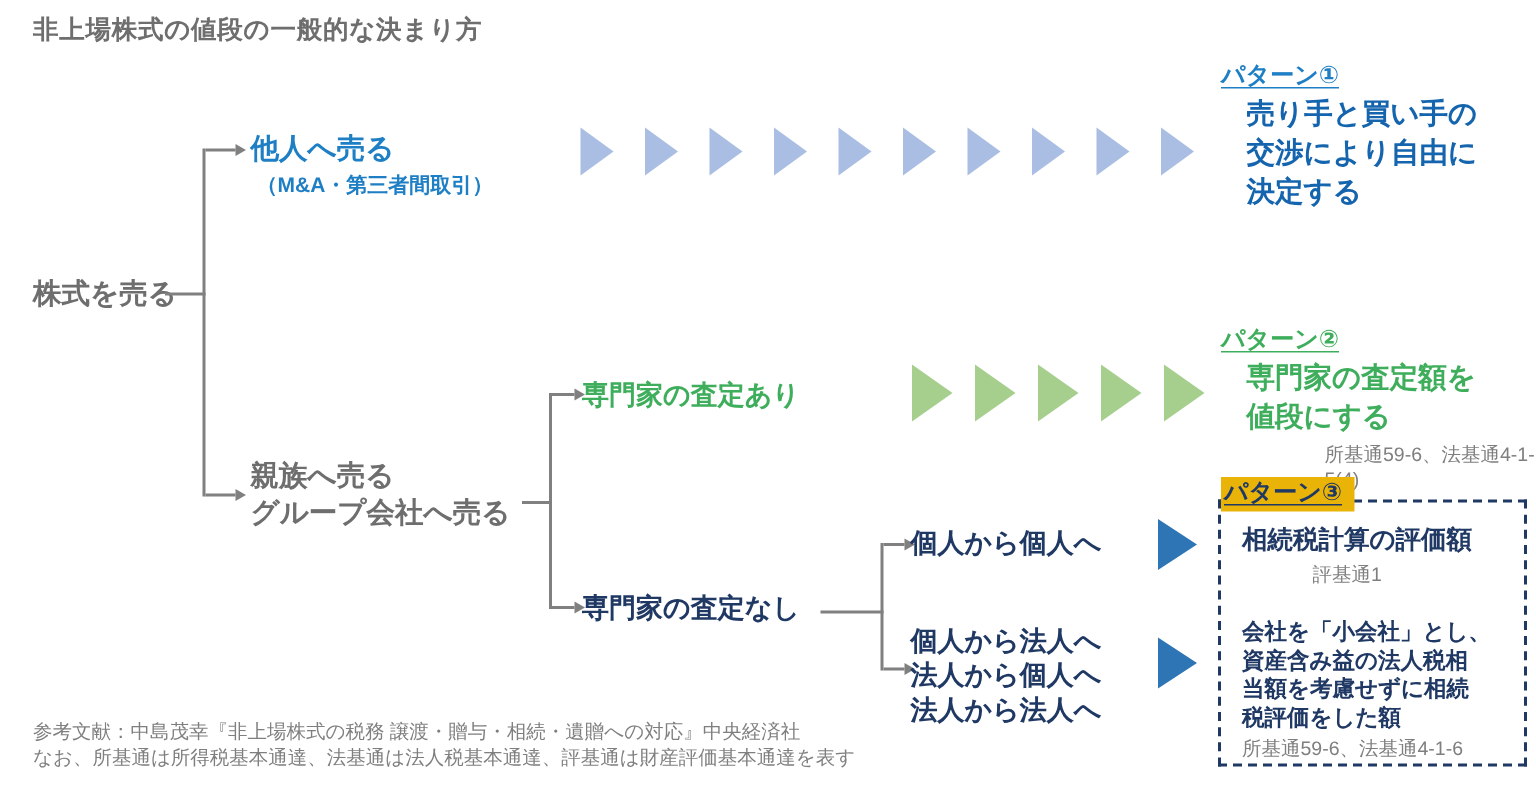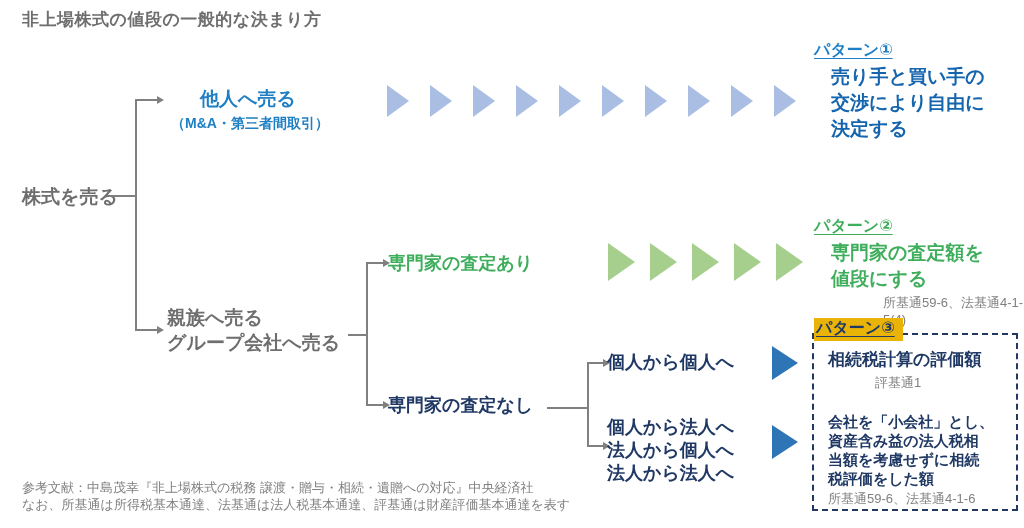--- a/index.html
+++ b/index.html
@@ -58,21 +58,21 @@
 
 <div class="abs title" style="left:22px; top:8px;">非上場株式の値段の一般的な決まり方</div>
 
 <div class="abs gray-node" style="left:22px; top:184px;">株式を売る</div>
 
 <div class="abs hline" style="left:110px; top:195px; width:27px;"></div>
 <div class="abs vline" style="left:135px; top:99px; height:232px;"></div>
 <div class="abs conn-arrow" style="left:137px; top:99px; width:20px;"></div>
 <div class="abs conn-arrow" style="left:137px; top:329px; width:20px;"></div>
 
-<div class="abs" style="left:167px; top:86px;text-align:center;">
+<div class="abs" style="left:167px; top:86px;">
   <div class="blue-node">他人へ売る</div>
   <div class="blue-node-sub">（M&amp;A・第三者間取引）</div>
 </div>
 
 <div class="abs arrow-row blue-row" style="left:387px; top:85px;">
     <div class="tri-lightblue"></div>
     <div class="tri-lightblue"></div>
     <div class="tri-lightblue"></div>
     <div class="tri-lightblue"></div>
     <div class="tri-lightblue"></div>

